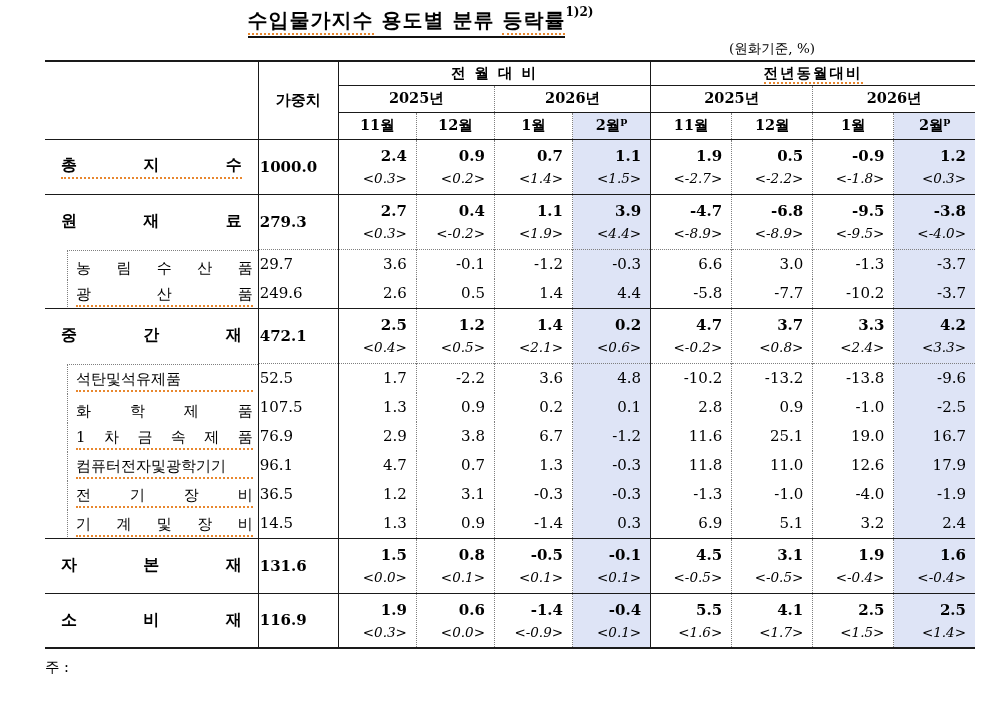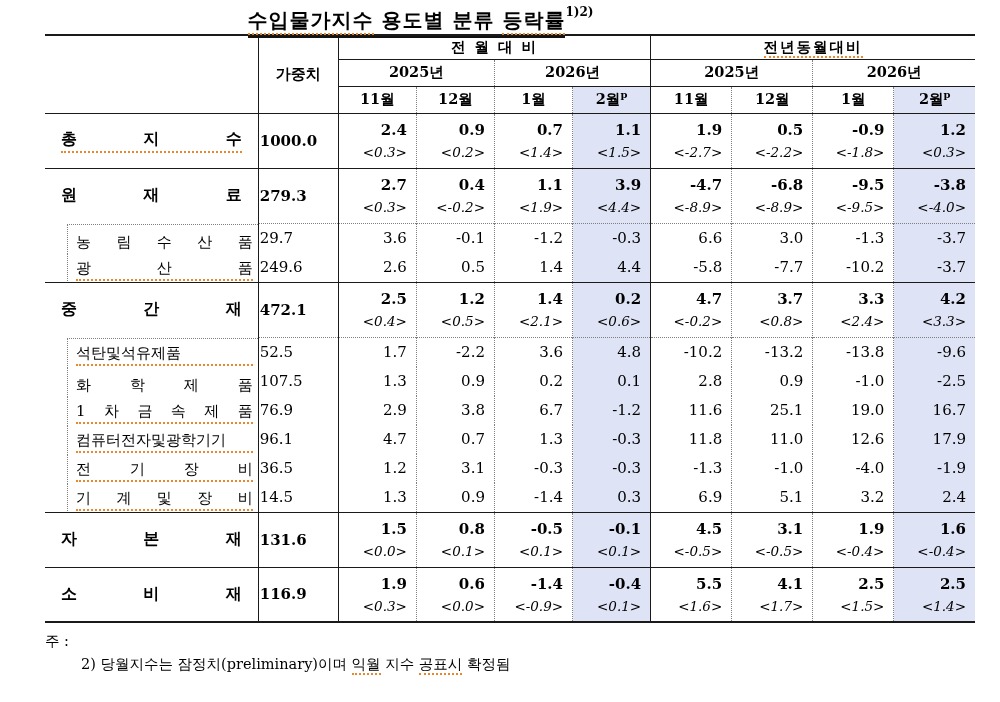--- a/index.html
+++ b/index.html
@@ -80,20 +80,21 @@
 </style>
 </head>
 <body>
 
 <div class="page">
 
   <div class="title-wrap">
     <span class="title-u" id="title-line"><span class="seg sq">수입물가지수</span><span class="seg"> 용도별 분류 </span><span class="seg sq">등락률</span></span><span class="title-sup">1)2)</span>
   </div>
 
+  <div class="unit-note">(원화기준, %)</div>
 
   <table class="idx">
     <colgroup>
       <col style="width:213px">
         <col style="width:80px">
       <col style="width:78px">
         <col style="width:78px">
         <col style="width:78px">
         <col style="width:78px">
       <col style="width:81px">
@@ -574,17 +575,16 @@
         </tr>
       </tbody>
   </table>
 
   <div class="footnotes">
     <div class="fn-row">
       <span class="fn-prefix">주 :</span>
     </div>
     <div class="fn-row">
       <span class="fn-indent"></span>
-      <span id="fn-line2"><span>2) 당월지수는 잠정치(preliminary)이며 </span><span class="sq">익월</span><span> 지수 </span><span class="sq">공표시</span><span> 확정됨</span></span>
     </div>
   </div>
 
 </div>
 
 </body></html>

